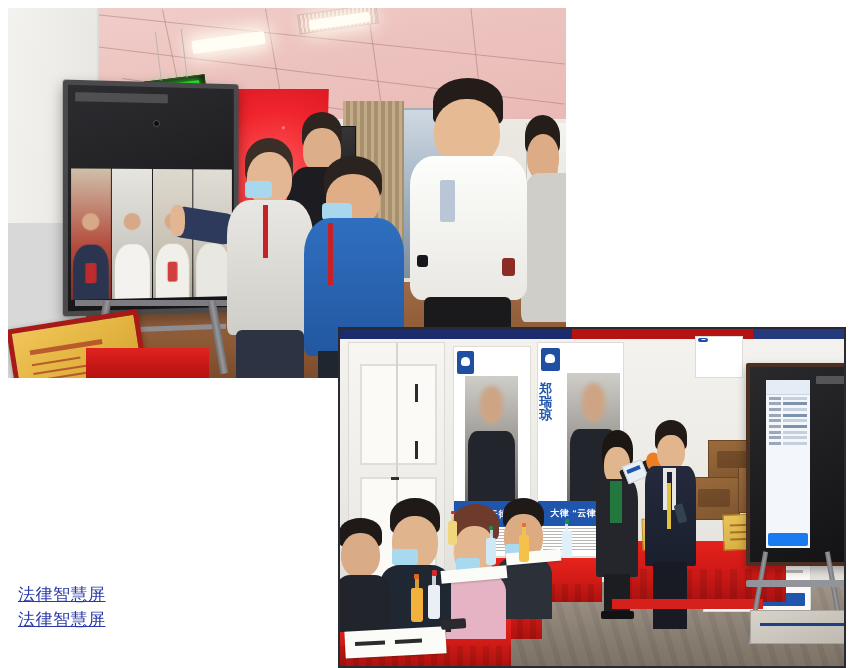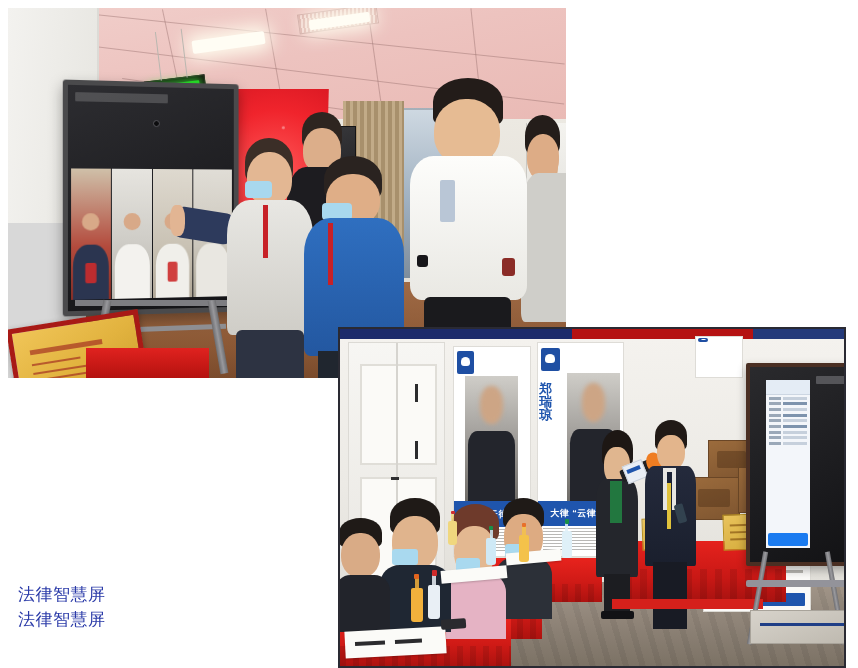--- a/index.html
+++ b/index.html
@@ -696,20 +696,21 @@
   
   #caption {
     position: absolute;
     left: 18px;
     top: 583px;
     line-height: 1.45;
     font-size: 17px;
     font-weight: 400;
     letter-spacing: .5px;
     white-space: nowrap;
+    text-decoration: underline;
   }
   #caption .cap-line { display: block; }
 </style>
 </head>
 <body style="background: rgb(255, 255, 255);">
 
 <div class="page">
 
   <div class="photo" id="photo-top">
 

